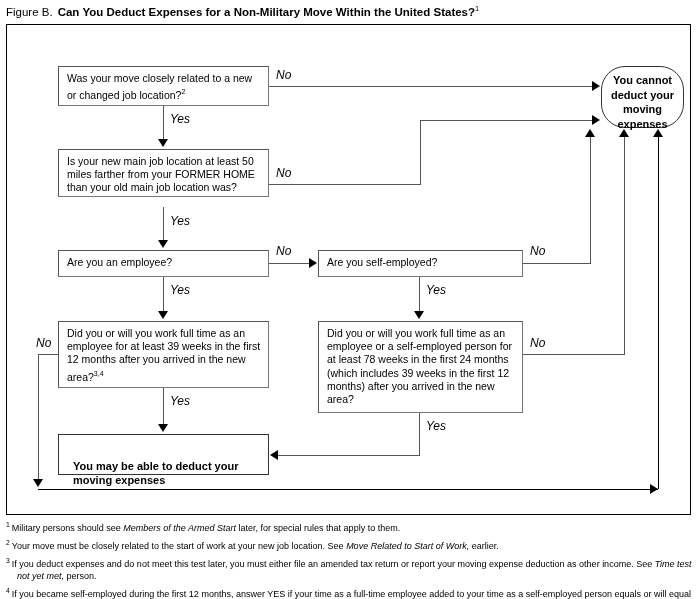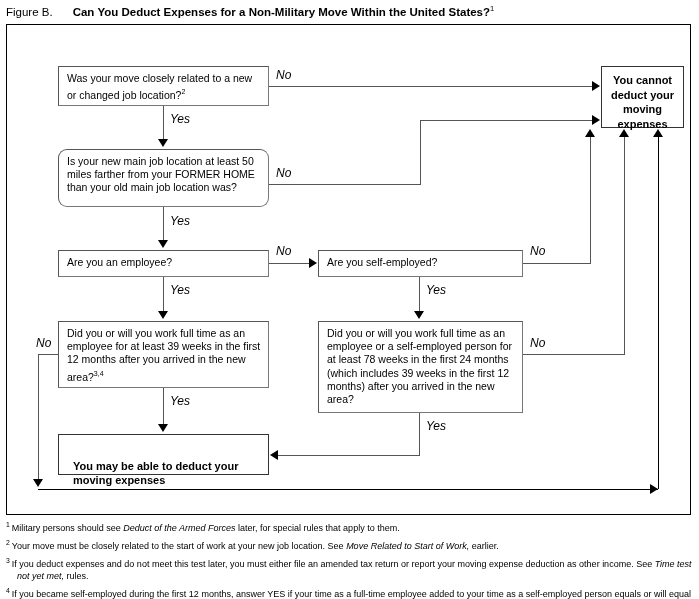--- a/index.html
+++ b/index.html
@@ -13,21 +13,21 @@
   }
   #page{position:relative;width:699px;height:599px;}
 
   
   .fig-head{
     position:absolute;left:6px;top:4px;
     font-size:11.5px;
     white-space:nowrap;
   }
   .fig-head .lbl{font-weight:normal;}
-  .fig-head .ttl{font-weight:bold;margin-left:20px;}
+  .fig-head .ttl{font-weight:bold;margin-left:5px;}
   .fig-head sup{font-size:7.5px;vertical-align:super;}
 
   
   .frame{
     position:absolute;left:6px;top:24px;
     width:685px;height:491px;
     border:1px solid #000;
     box-sizing:border-box;
     background:#fff;
   }
@@ -111,41 +111,41 @@
   </div>
 
   <div class="frame"></div>
 
   <div class="start-here" style="left:131px;top:48px;margin-top:16px;">Start Here:</div>
 
   <div class="node" style="left:58px;top:66px;width:211px;height:40px;">
     <span>Was your move closely related to a new or changed job location?</span><sup>2</sup>
   </div>
 
-  <div class="node" style="left:58px;top:149px;width:211px;height:58px;border-radius:9px;">
+  <div class="node" style="left:58px;top:149px;width:211px;height:48px;">
     <span>Is your new main job location at least 50 miles farther from your FORMER HOME than your old main job location was?</span>
   </div>
 
   <div class="node" style="left:318px;top:250px;width:205px;height:27px;">
     <span>Are you self-employed?</span>
   </div>
 
   <div class="node" style="left:58px;top:250px;width:211px;height:27px;">
     <span>Are you an employee?</span>
   </div>
 
   <div class="node" style="left:58px;top:321px;width:211px;height:67px;">
     <span>Did you or will you work full time as an employee for at least 39 weeks in the first 12 months after you arrived in the new area?</span><sup>3,4</sup>
   </div>
 
   <div class="node" style="left:318px;top:321px;width:205px;height:92px;">
     <span>Did you or will you work full time as an employee or a self-employed person for at least 78 weeks in the first 24 months (which includes 39 weeks in the first 12 months) after you arrived in the new area?</span>
   </div>
 
-  <div class="node strong term" style="left:601px;top:66px;width:83px;height:62px;">
+  <div class="node strong term" style="left:601px;top:66px;width:83px;height:62px;border-radius:24px;">
     <span>You cannot deduct your moving expenses</span>
   </div>
 
   <div class="node strong" style="left:58px;top:434px;width:211px;height:41px;padding-left:14px;padding-top:24px;">
     <span>You may be able to deduct your moving expenses</span>
   </div>
 
   <div class="ln vln" style="left:163px;top:106px;height:35px;"></div>
   <div class="ar ar-d" style="left:158px;top:139px;"></div>
   <div class="elbl" style="left:170px;top:112px;">Yes</div>
@@ -199,19 +199,19 @@
   <div class="ln hln" style="left:278px;top:455px;width:142px;"></div>
   <div class="ar ar-l" style="left:270px;top:450px;"></div>
   <div class="elbl" style="left:426px;top:419px;">Yes</div>
 
   <div class="ln hln dark" style="left:38px;top:489px;width:620px;"></div>
   <div class="ar ar-r" style="left:650px;top:484px;"></div>
   <div class="ln vln dark" style="left:658px;top:136px;height:353px;"></div>
   <div class="ar ar-u" style="left:653px;top:129px;"></div>
 
   <div class="notes">
-    <p class="note"><span class="mk">1</span><span>Military persons should see </span><i>Deduct of the Armed Forces</i><span> later, for special rules that apply to them.</span></p>
+    <p class="note"><span class="mk">1</span><span>Military persons should see </span><i>Members of the Armed Start</i><span> later, for special rules that apply to them.</span></p>
     <p class="note"><span class="mk">2</span><span>Your move must be closely related to the start of work at your new job location. See </span><i>Move Related to Start of Work,</i><span> earlier.</span></p>
-    <p class="note"><span class="mk">3</span><span>If you deduct expenses and do not meet this test later, you must either file an amended tax return or report your moving expense deduction as other income. See </span><i>Time test not yet met,</i><span> rules.</span></p>
+    <p class="note"><span class="mk">3</span><span>If you deduct expenses and do not meet this test later, you must either file an amended tax return or report your moving expense deduction as other income. See </span><i>Time test not yet met,</i><span> person.</span></p>
     <p class="note"><span class="mk">4</span><span>If you became self-employed during the first 12 months, answer YES if your time as a full-time employee added to your time as a self-employed person equals or will equal at least 78 weeks in the first 24 months (including 39 weeks in the first 12 months) after you arrived in the new area.</span></p>
   </div>
 
 </div>
 
 </body></html>

